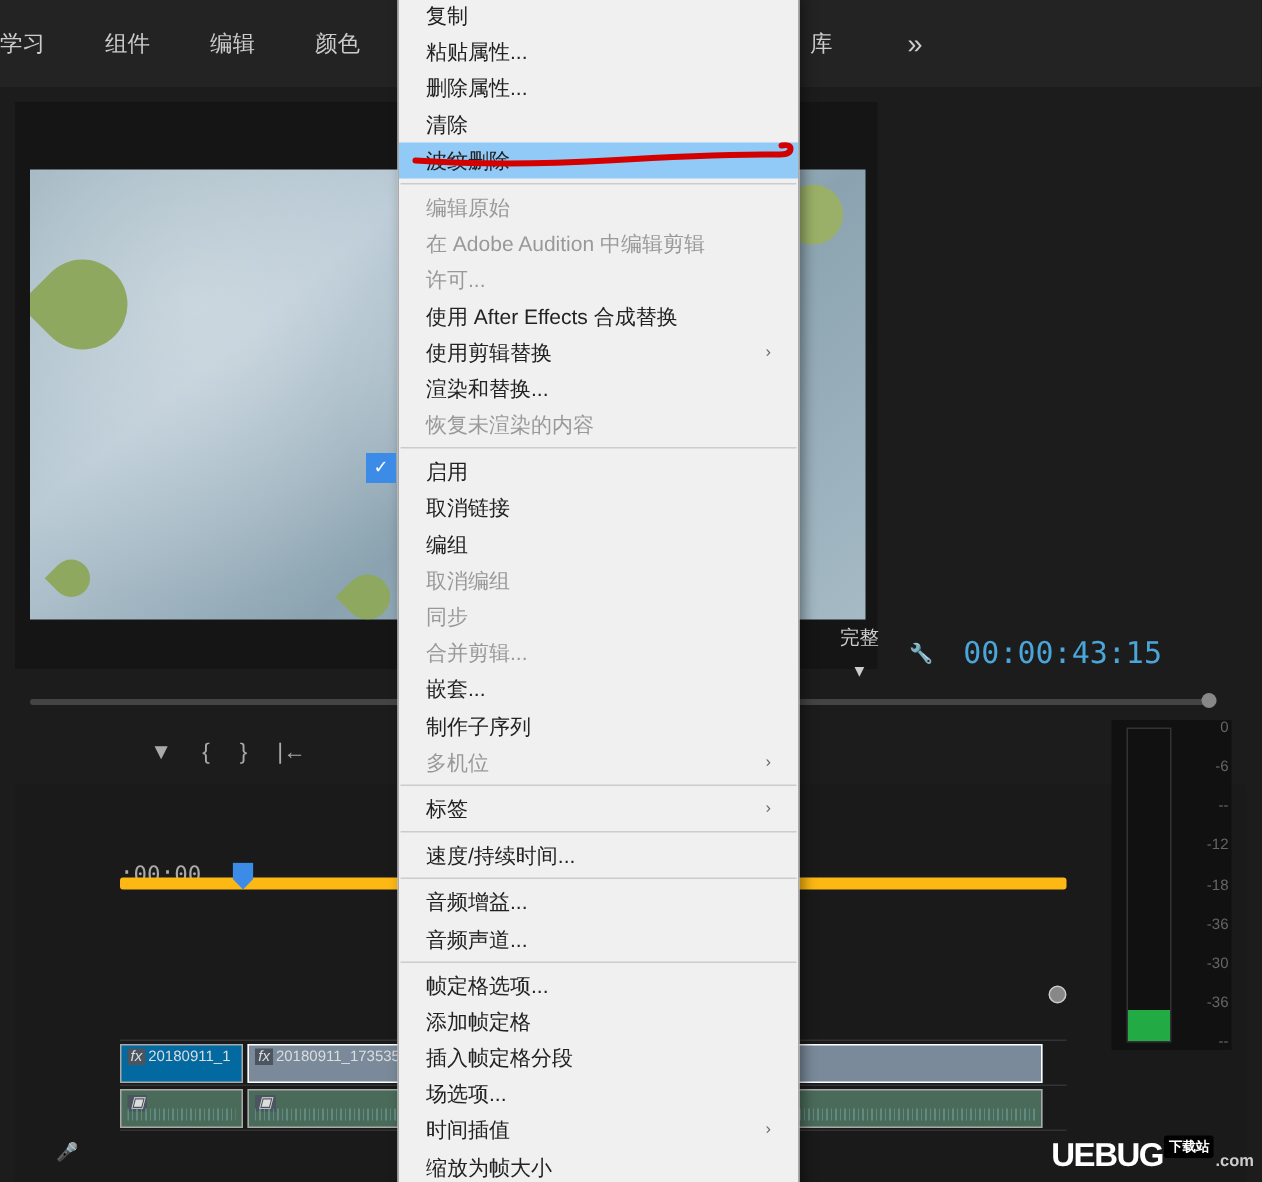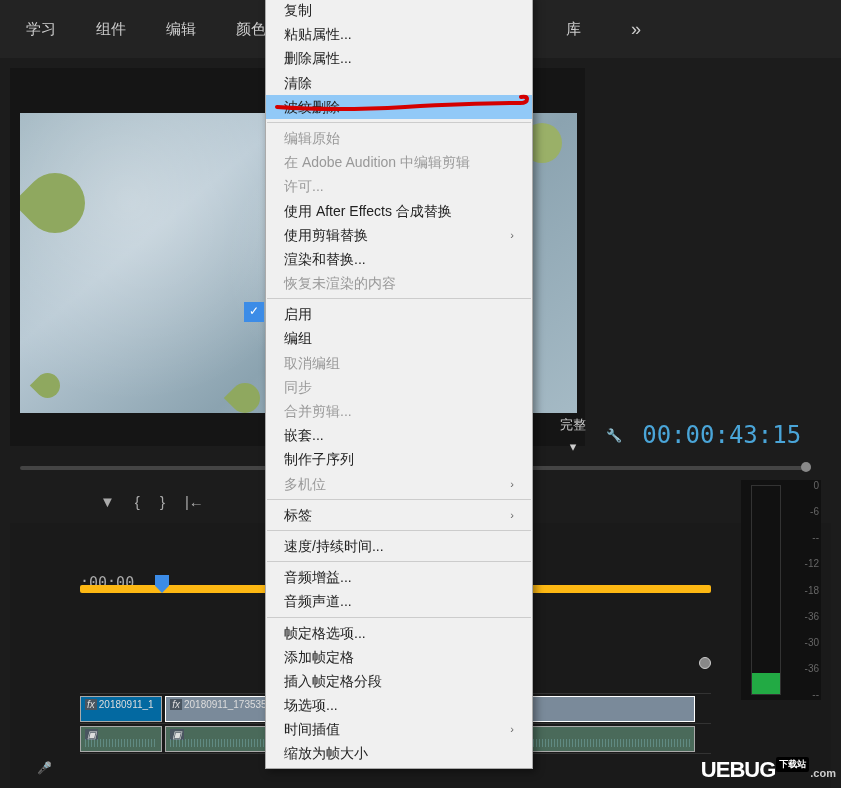--- a/index.html
+++ b/index.html
@@ -1,37 +1,37 @@
 <!DOCTYPE html>
 <html><head>
 <meta charset="utf-8">
 <style>
 * { margin: 0; padding: 0; box-sizing: border-box; font-family: "Microsoft YaHei", "PingFang SC", sans-serif; }
 body { background: #1c1c1c; color: #ccc; width: 841px; height: 788px; overflow: hidden; position: relative; }
 
-.topbar { height: 58px; background: #232323; display: flex; align-items: center; padding: 0 26px; gap: 40px; font-size: 15px; color: #ccc; }
+.topbar { height: 58px; background: #232323; display: flex; align-items: center; padding: 0 0; gap: 40px; font-size: 15px; color: #ccc; }
 .topbar .tab { cursor: pointer; }
 .topbar .more { margin-left: 10px; font-size: 18px; }
 
 .main-area { position: absolute; top: 58px; left: 0; right: 0; bottom: 0; background: #1c1c1c; }
 
 .preview-panel { position: absolute; left: 10px; top: 10px; width: 575px; height: 378px; background: #151515; }
 .preview-video { position: absolute; left: 10px; top: 45px; width: 557px; height: 300px; background: linear-gradient(140deg, #9fb5c0 0%, #b8c9d4 30%, #8ba3b0 60%, #a5bac5 100%); overflow: hidden; }
 .preview-video::before { content: ""; position: absolute; inset: 0; background: radial-gradient(circle at 20% 30%, rgba(255,255,255,0.3) 0%, transparent 40%), radial-gradient(circle at 60% 50%, rgba(255,255,255,0.2) 0%, transparent 35%); }
 .leaf { position: absolute; border-radius: 50% 50% 50% 0; background: #8fa85f; transform: rotate(45deg); }
 .leaf.l1 { width: 60px; height: 60px; left: 5px; top: 60px; }
 .leaf.l2 { width: 40px; height: 40px; right: 15px; top: 10px; background: #9ab068; }
 .leaf.l3 { width: 35px; height: 35px; right: 50px; top: 260px; }
 .leaf.l4 { width: 30px; height: 30px; left: 210px; top: 270px; }
 .leaf.l5 { width: 25px; height: 25px; left: 15px; top: 260px; }
 
 .preview-footer { position: absolute; left: 560px; top: 358px; display: flex; align-items: center; gap: 20px; font-size: 13px; color: #ccc; }
 .preview-footer .dropdown { display: flex; align-items: center; gap: 5px; flex-direction: column; }
 .wrench { color: #999; }
-.timecode-large { font-family: monospace; font-size: 24px; color: #4aa5d8; }
+.timecode-large { font-family: monospace; font-size: 20px; color: #4aa5d8; }
 
 .scrub-bar { position: absolute; left: 20px; top: 400px; right: 30px; height: 20px; }
 .scrub-line { height: 4px; background: #444; border-radius: 2px; position: relative; top: 8px; }
 .scrub-handle { position: absolute; right: 0; top: 4px; width: 10px; height: 10px; background: #888; border-radius: 50%; }
 
 .transport-bar { position: absolute; left: 100px; top: 428px; right: 30px; height: 30px; display: flex; align-items: center; gap: 20px; color: #aaa; font-size: 15px; }
 .transport-bar .spacer { flex: 1; }
 .transport-bar .icon { cursor: pointer; }
 
 .timeline-panel { position: absolute; left: 10px; top: 465px; right: 10px; bottom: 0; background: #1a1a1a; }
@@ -214,20 +214,23 @@
     </div>
     <div class="item disabled">
       <span>恢复未渲染的内容</span>
     </div>
     <div class="sep"></div>
     <div class="item">
       <span>启用</span>
       <span class="check">✓</span>
     </div>
     <div class="item">
+      <span>取消链接</span>
+    </div>
+    <div class="item">
       <span>编组</span>
     </div>
     <div class="item disabled">
       <span>取消编组</span>
     </div>
     <div class="item disabled">
       <span>同步</span>
     </div>
     <div class="item disabled">
       <span>合并剪辑...</span>

